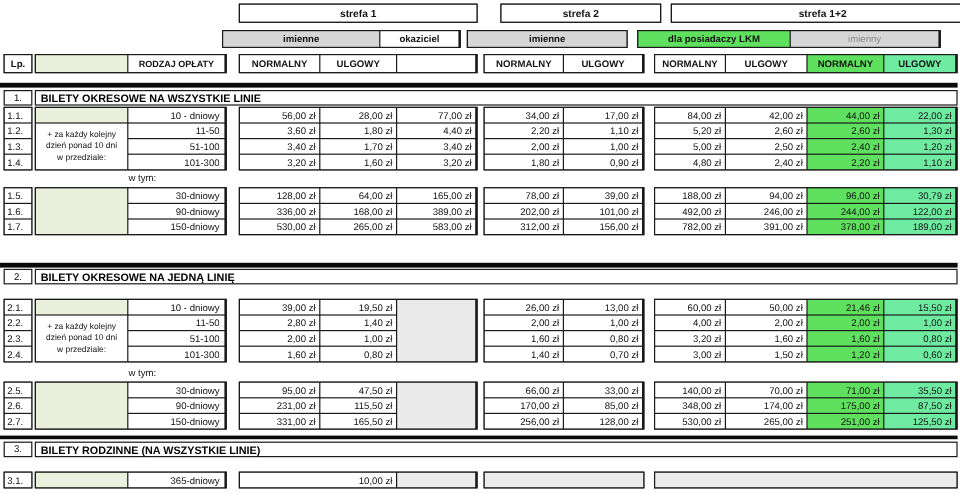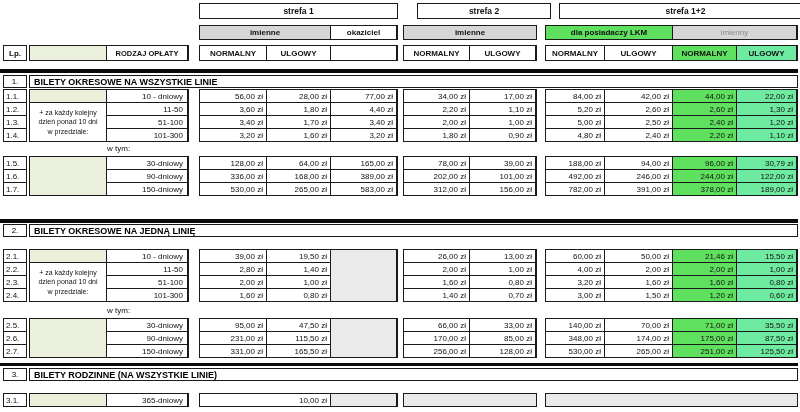--- a/index.html
+++ b/index.html
@@ -54,21 +54,21 @@
       <div class="c hd z">strefa 1</div>
     </div>
     <div class="blk h16" style="width:134px; margin-left:19px; grid-template-columns:1fr;">
       <div class="c hd z">strefa 2</div>
     </div>
     <div class="blk h16" style="width:253px; margin-left:8px; grid-template-columns:1fr;">
       <div class="c hd z">strefa 1+2</div>
     </div>
   </div>
 
-  <div class="band" style="left:199px; top:25px;">
+  <div class="band" style="left:185px; top:25px;">
     <div class="blk h15" style="width:199px; grid-template-columns:130px 65px;">
       <div class="c hd gh">imienne</div>
       <div class="c hd">okaziciel</div>
     </div>
     <div class="blk h15" style="width:134px; margin-left:5px; grid-template-columns:1fr;">
       <div class="c hd gh">imienne</div>
     </div>
     <div class="blk h15" style="width:253px; margin-left:8px; grid-template-columns:126px 123px;">
       <div class="c hd g1">dla posiadaczy LKM</div>
       <div class="c hd gh mut">imienny</div>

